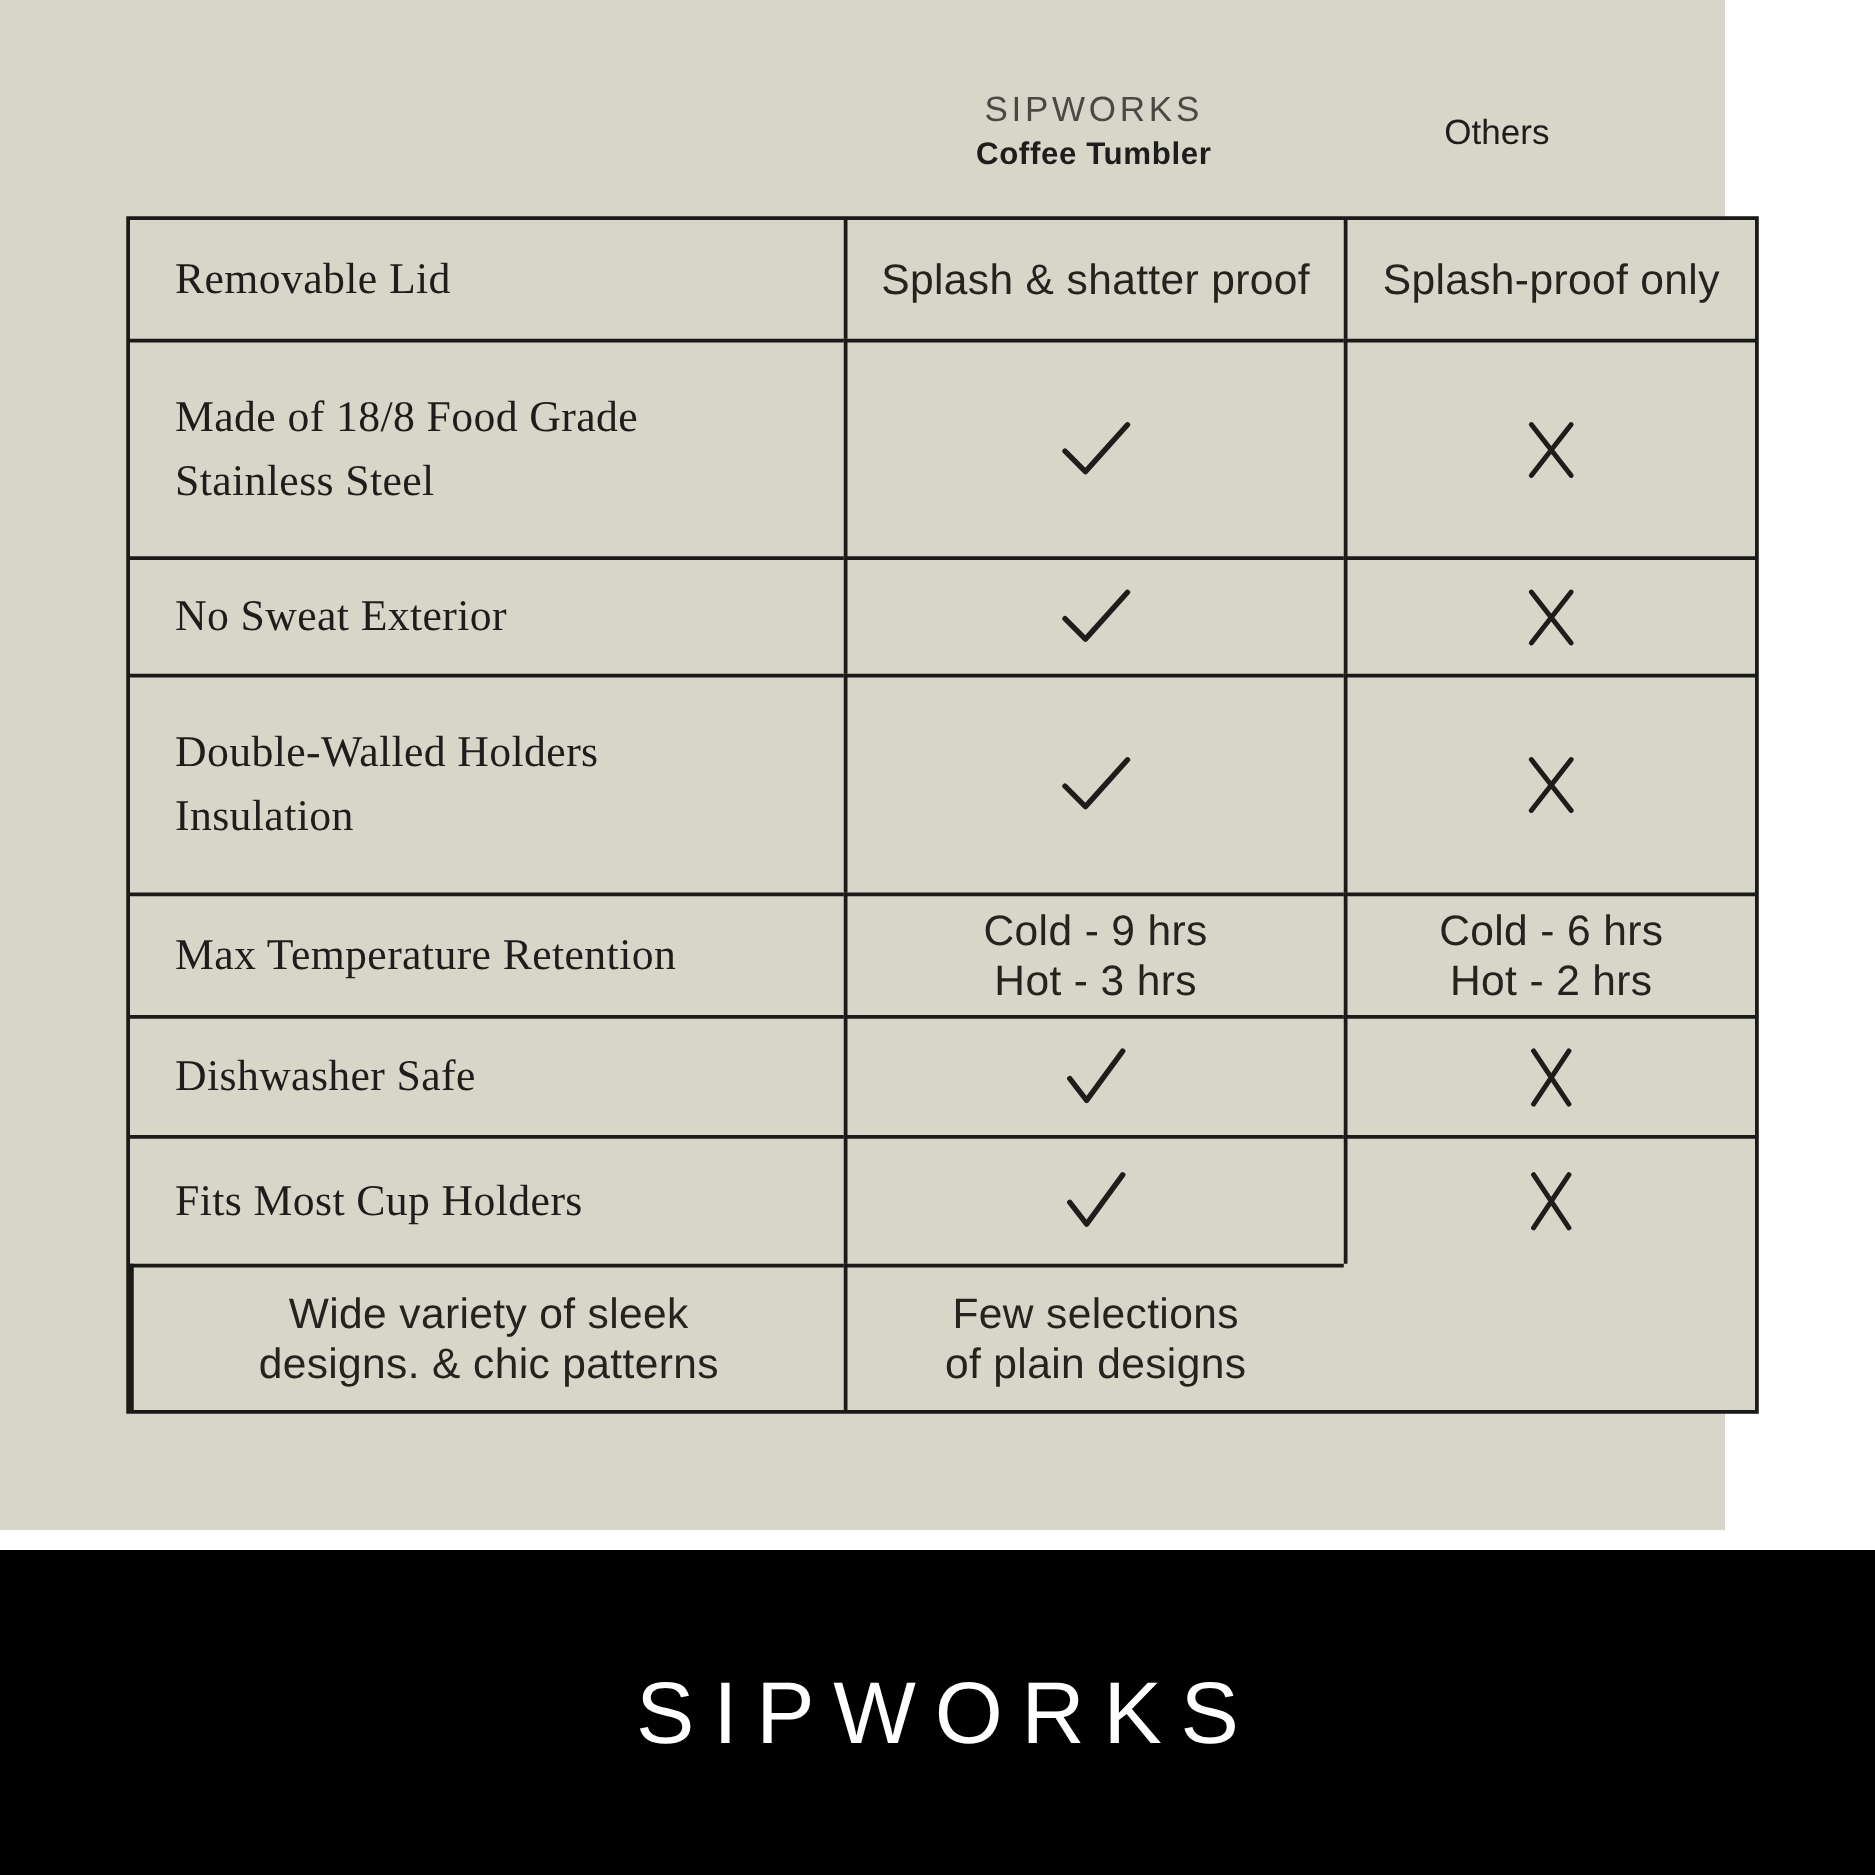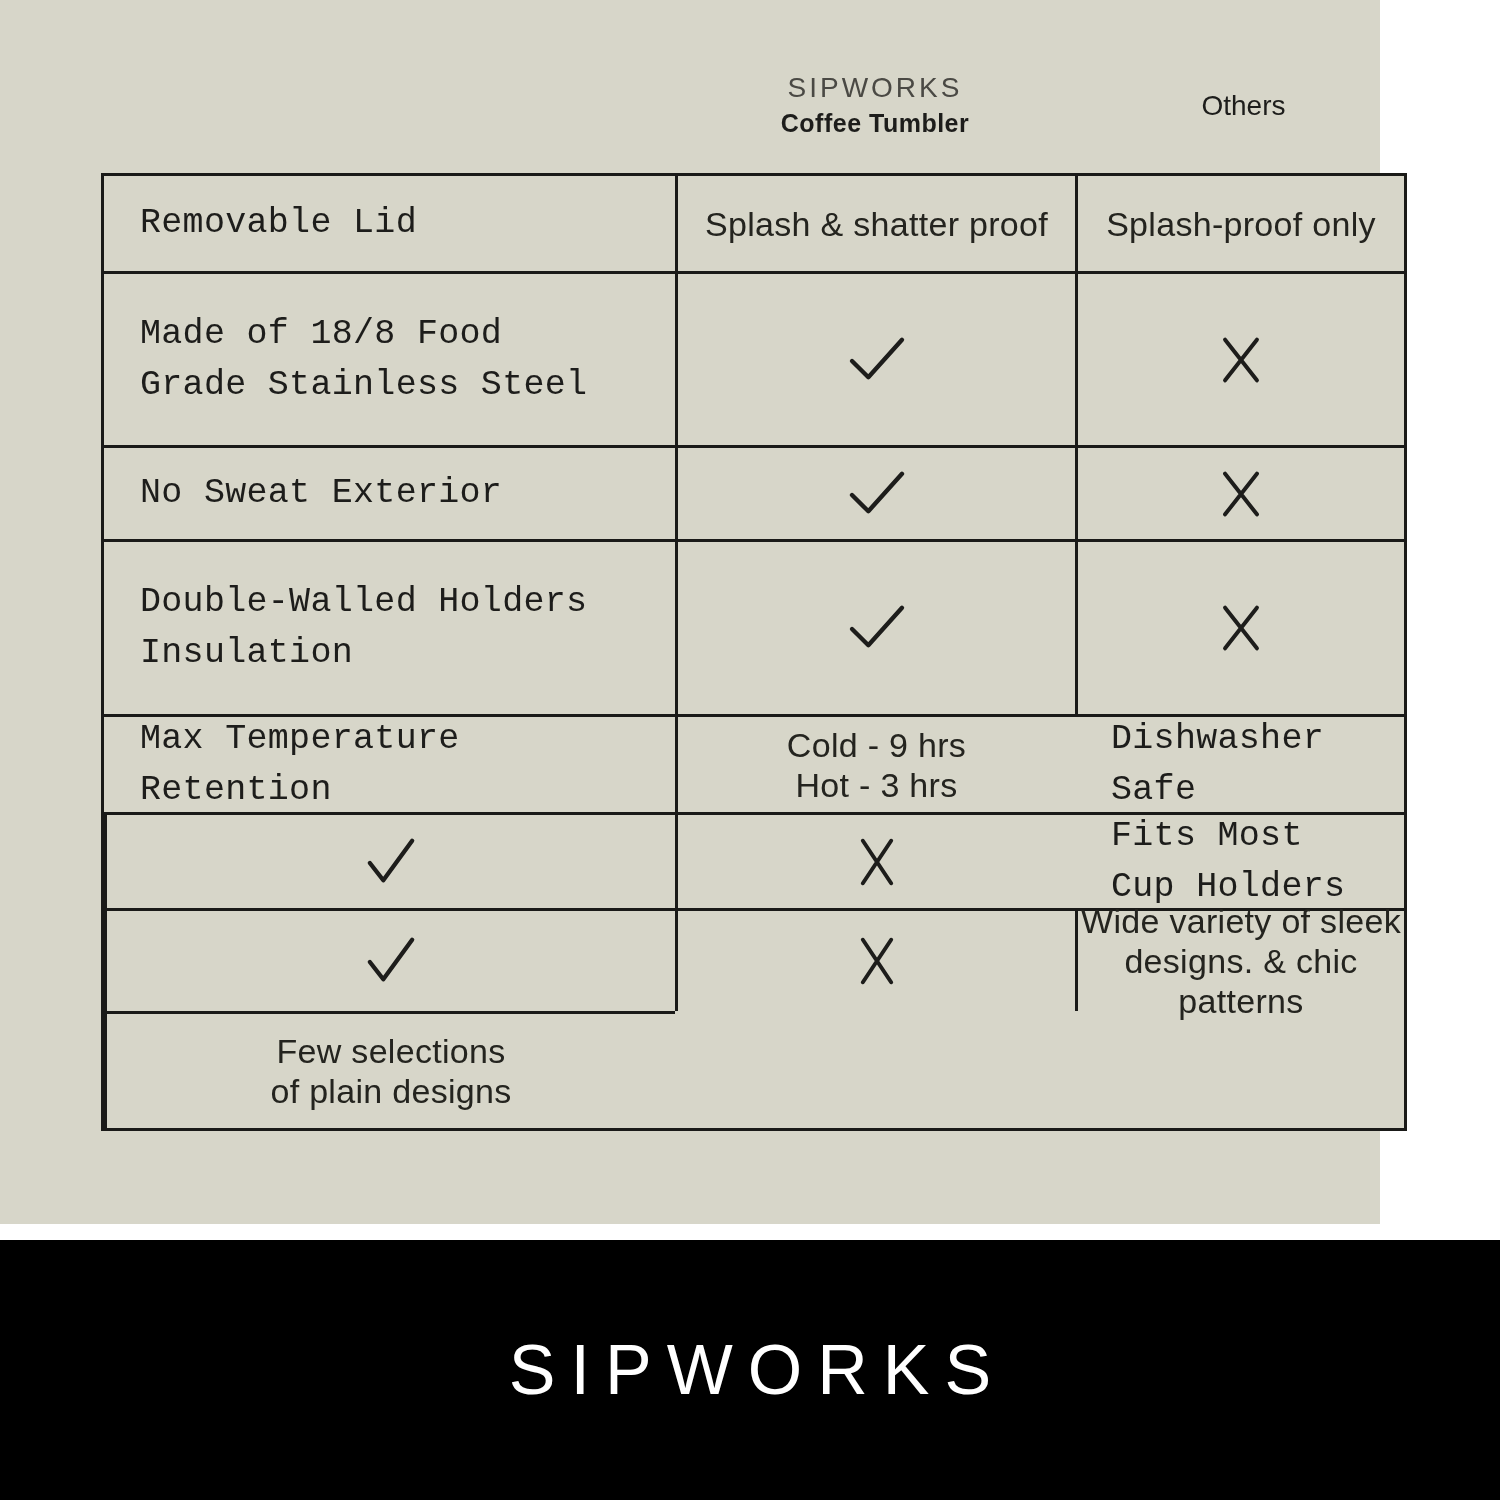--- a/index.html
+++ b/index.html
@@ -18,39 +18,39 @@
   .col-header { position: absolute; text-align: center; color: #1d1d1b; }
   .col-header-sipworks { left: 674px; top: 72px; width: 402px; }
   .brand-small {
     font-size: 28px; letter-spacing: 3px; color: #4a4944;
     font-weight: 400;
   }
   .brand-sub {
     font-size: 25px; font-weight: 600; color: #1d1d1b; margin-top: 5px;
     letter-spacing: 0.5px;
   }
-  .col-header-others { left: 1078px; top: 90px; width: 331px; font-size: 28px; font-weight: 500; }
+  .col-header-others { left: 1032px; top: 90px; width: 331px; font-size: 28px; font-weight: 500; }
 
   
   .table {
     position: absolute;
     left: 101px; top: 173px;
     width: 1300px; height: 952px;
     border: 3px solid #1a1a18;
     display: grid;
     grid-template-columns: 571px 400px 1fr;
     grid-template-rows: 95px 174px 94px 175px 98px 96px 103px 1fr;
     background: #d7d6c9;
   }
   .cell { display: flex; align-items: center; }
   .bl { border-left: 3px solid #1a1a18; }
   .bt { border-top: 3px solid #1a1a18; }
 
   .c-feature {
-    font-family: Liberation Mono, monospace;
+    font-family: Liberation Serif, serif;
     font-size: 35px; color: #1d1d1b;
     padding-left: 36px; padding-right: 58px;
     line-height: 1.45;
     letter-spacing: 0.3px;
   }
   .c-val {
     flex-direction: column; justify-content: center; text-align: center;
     font-size: 34px; color: #24241f;
     line-height: 40px; letter-spacing: 0.3px;
   }
@@ -124,20 +124,24 @@
       <svg class="icon-cross" viewBox="0 0 52 56">
           <path d="M8 5 L44 51 M44 5 L8 51" fill="none" stroke="#1d1d1b" stroke-width="4.5" stroke-linecap="round"></path>
         </svg>
     </div>
 
     <div class="cell c-feature bt">Max Temperature Retention</div>
     <div class="cell c-val bl bt">
       <div>Cold - 9 hrs</div>
       <div>Hot - 3 hrs</div>
     </div>
+    <div class="cell c-val bl bt">
+      <div>Cold - 6 hrs</div>
+      <div>Hot - 2 hrs</div>
+    </div>
 
     <div class="cell c-feature bt">Dishwasher Safe</div>
     <div class="cell c-val bl bt">
       <svg class="icon-check" viewBox="0 0 64 52">
           <path d="M10 27 L24 45 L54 4" fill="none" stroke="#1d1d1b" stroke-width="4.5" stroke-linecap="round" stroke-linejoin="round"></path>
         </svg>
     </div>
     <div class="cell c-val bl bt">
       <svg class="icon-cross" viewBox="0 0 52 56">
           <path d="M10 4 L42 52 M42 4 L10 52" fill="none" stroke="#1d1d1b" stroke-width="4.5" stroke-linecap="round"></path>

